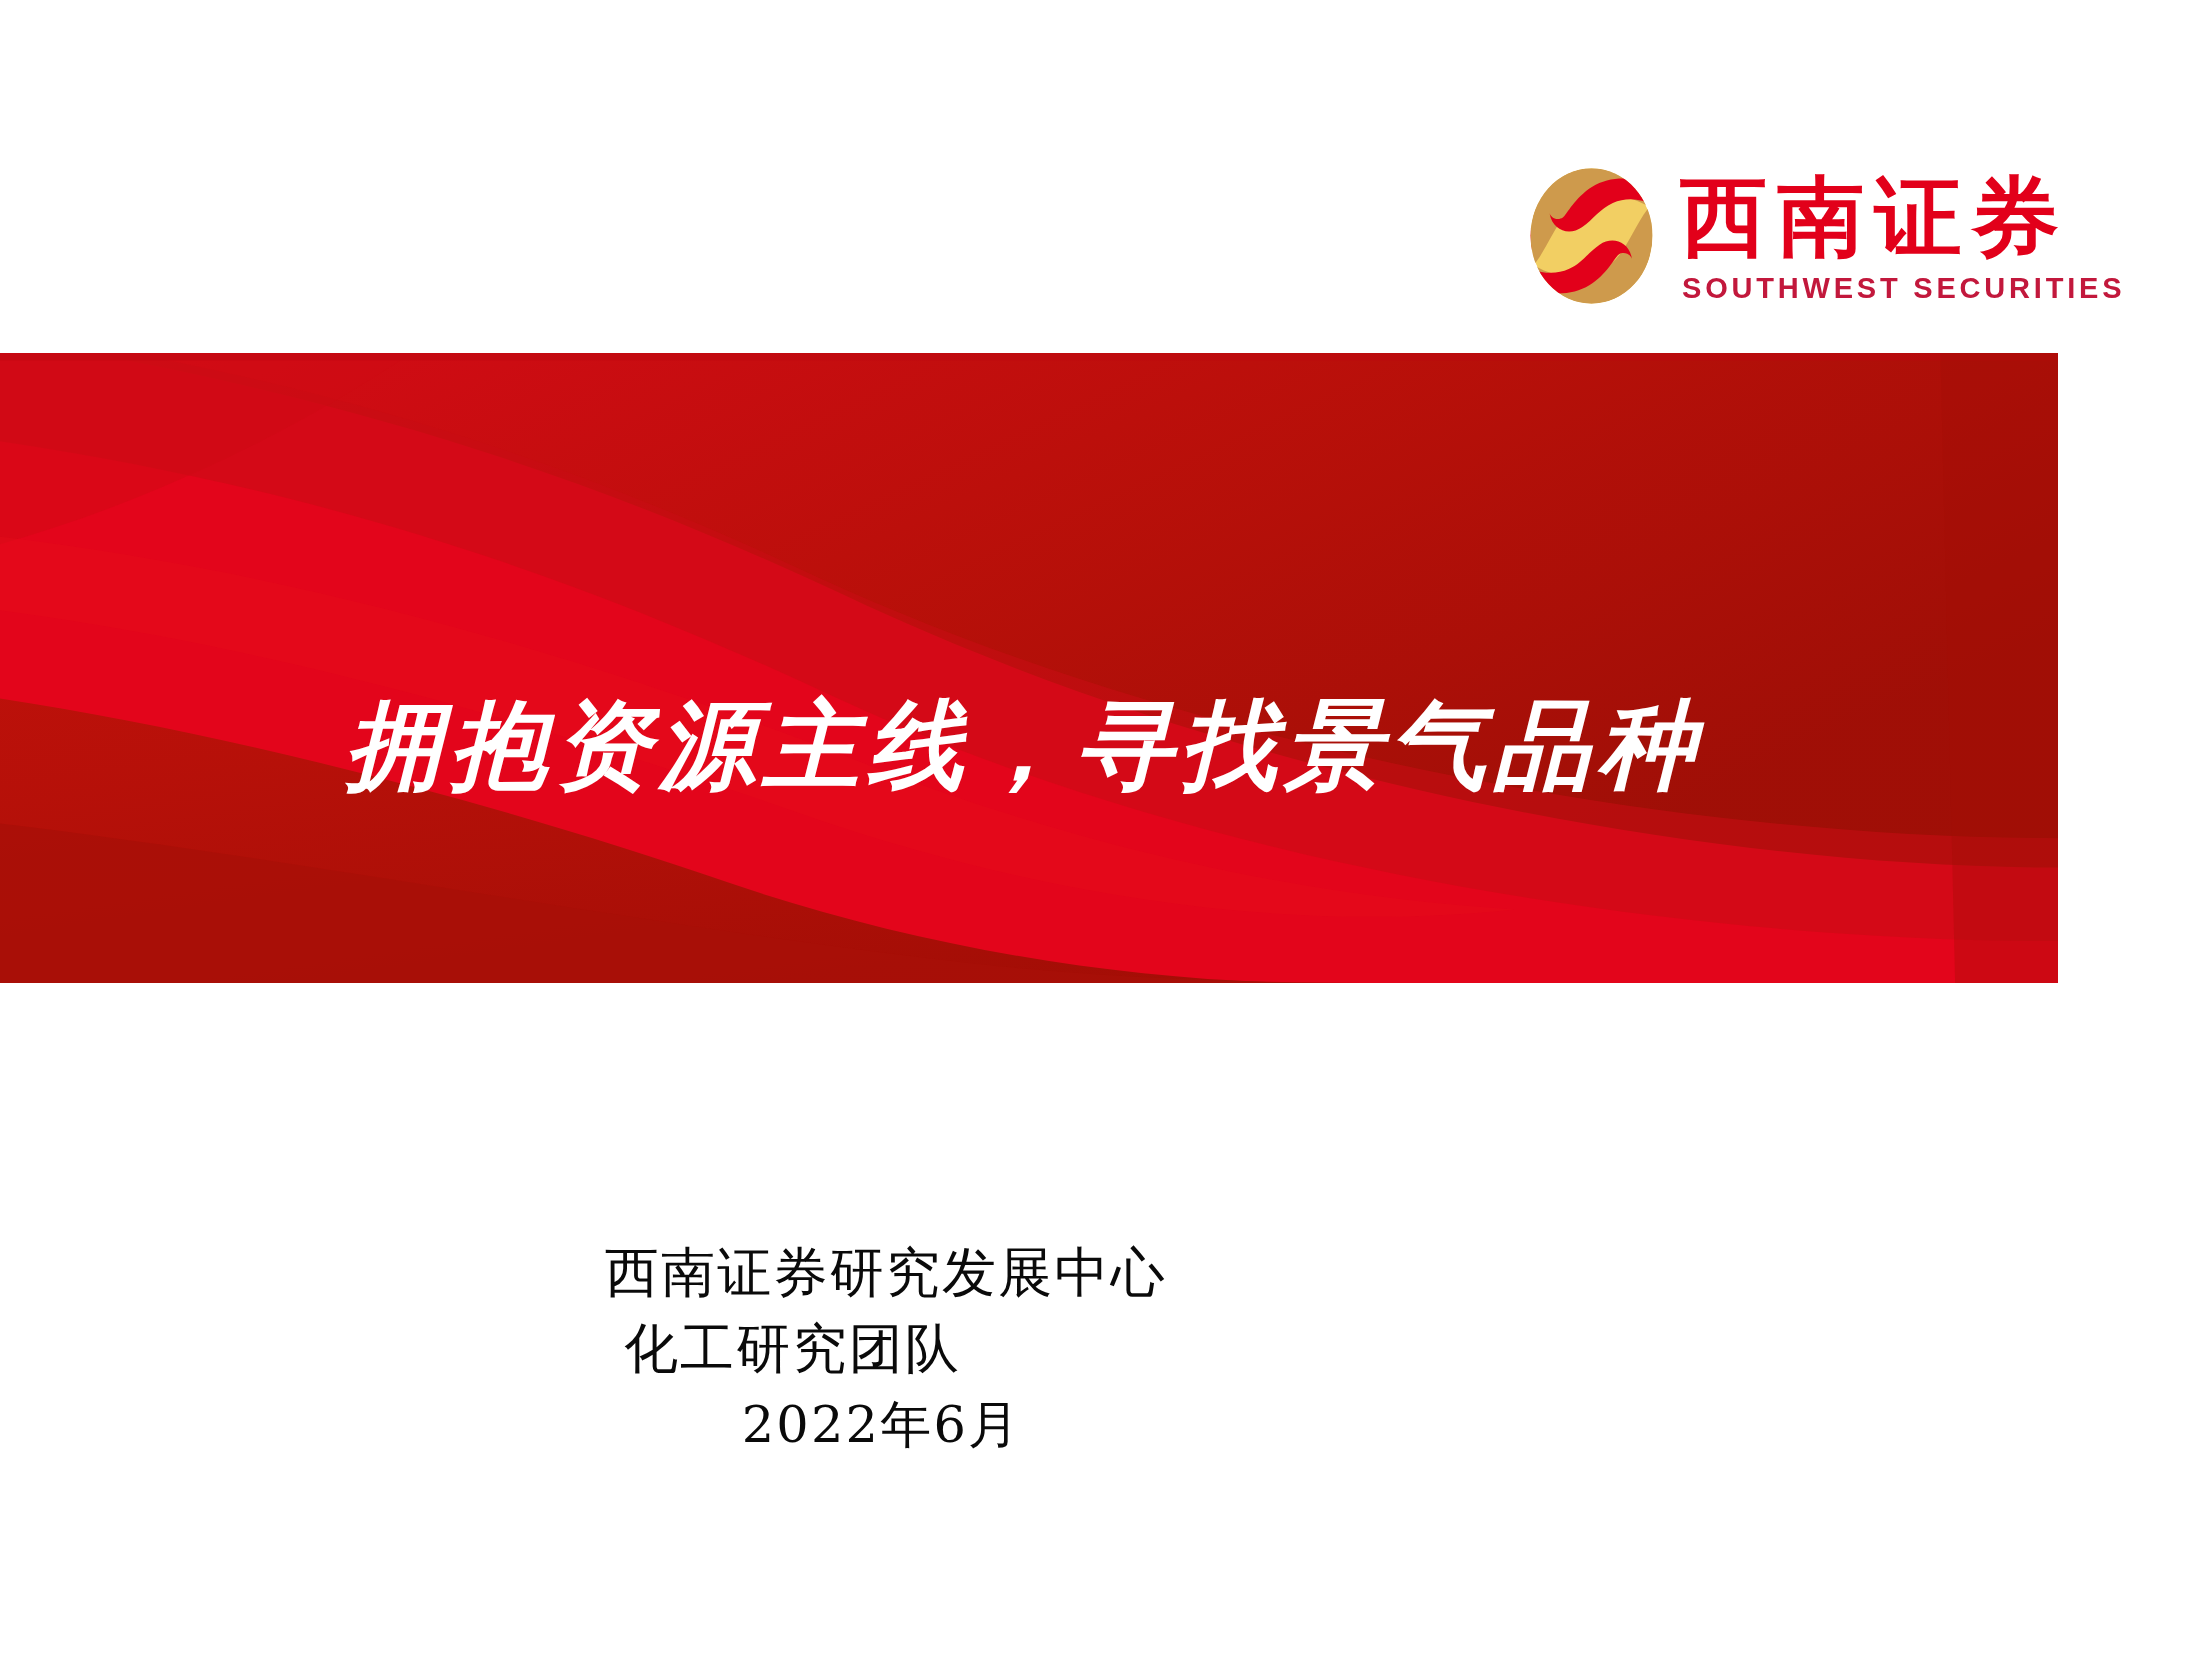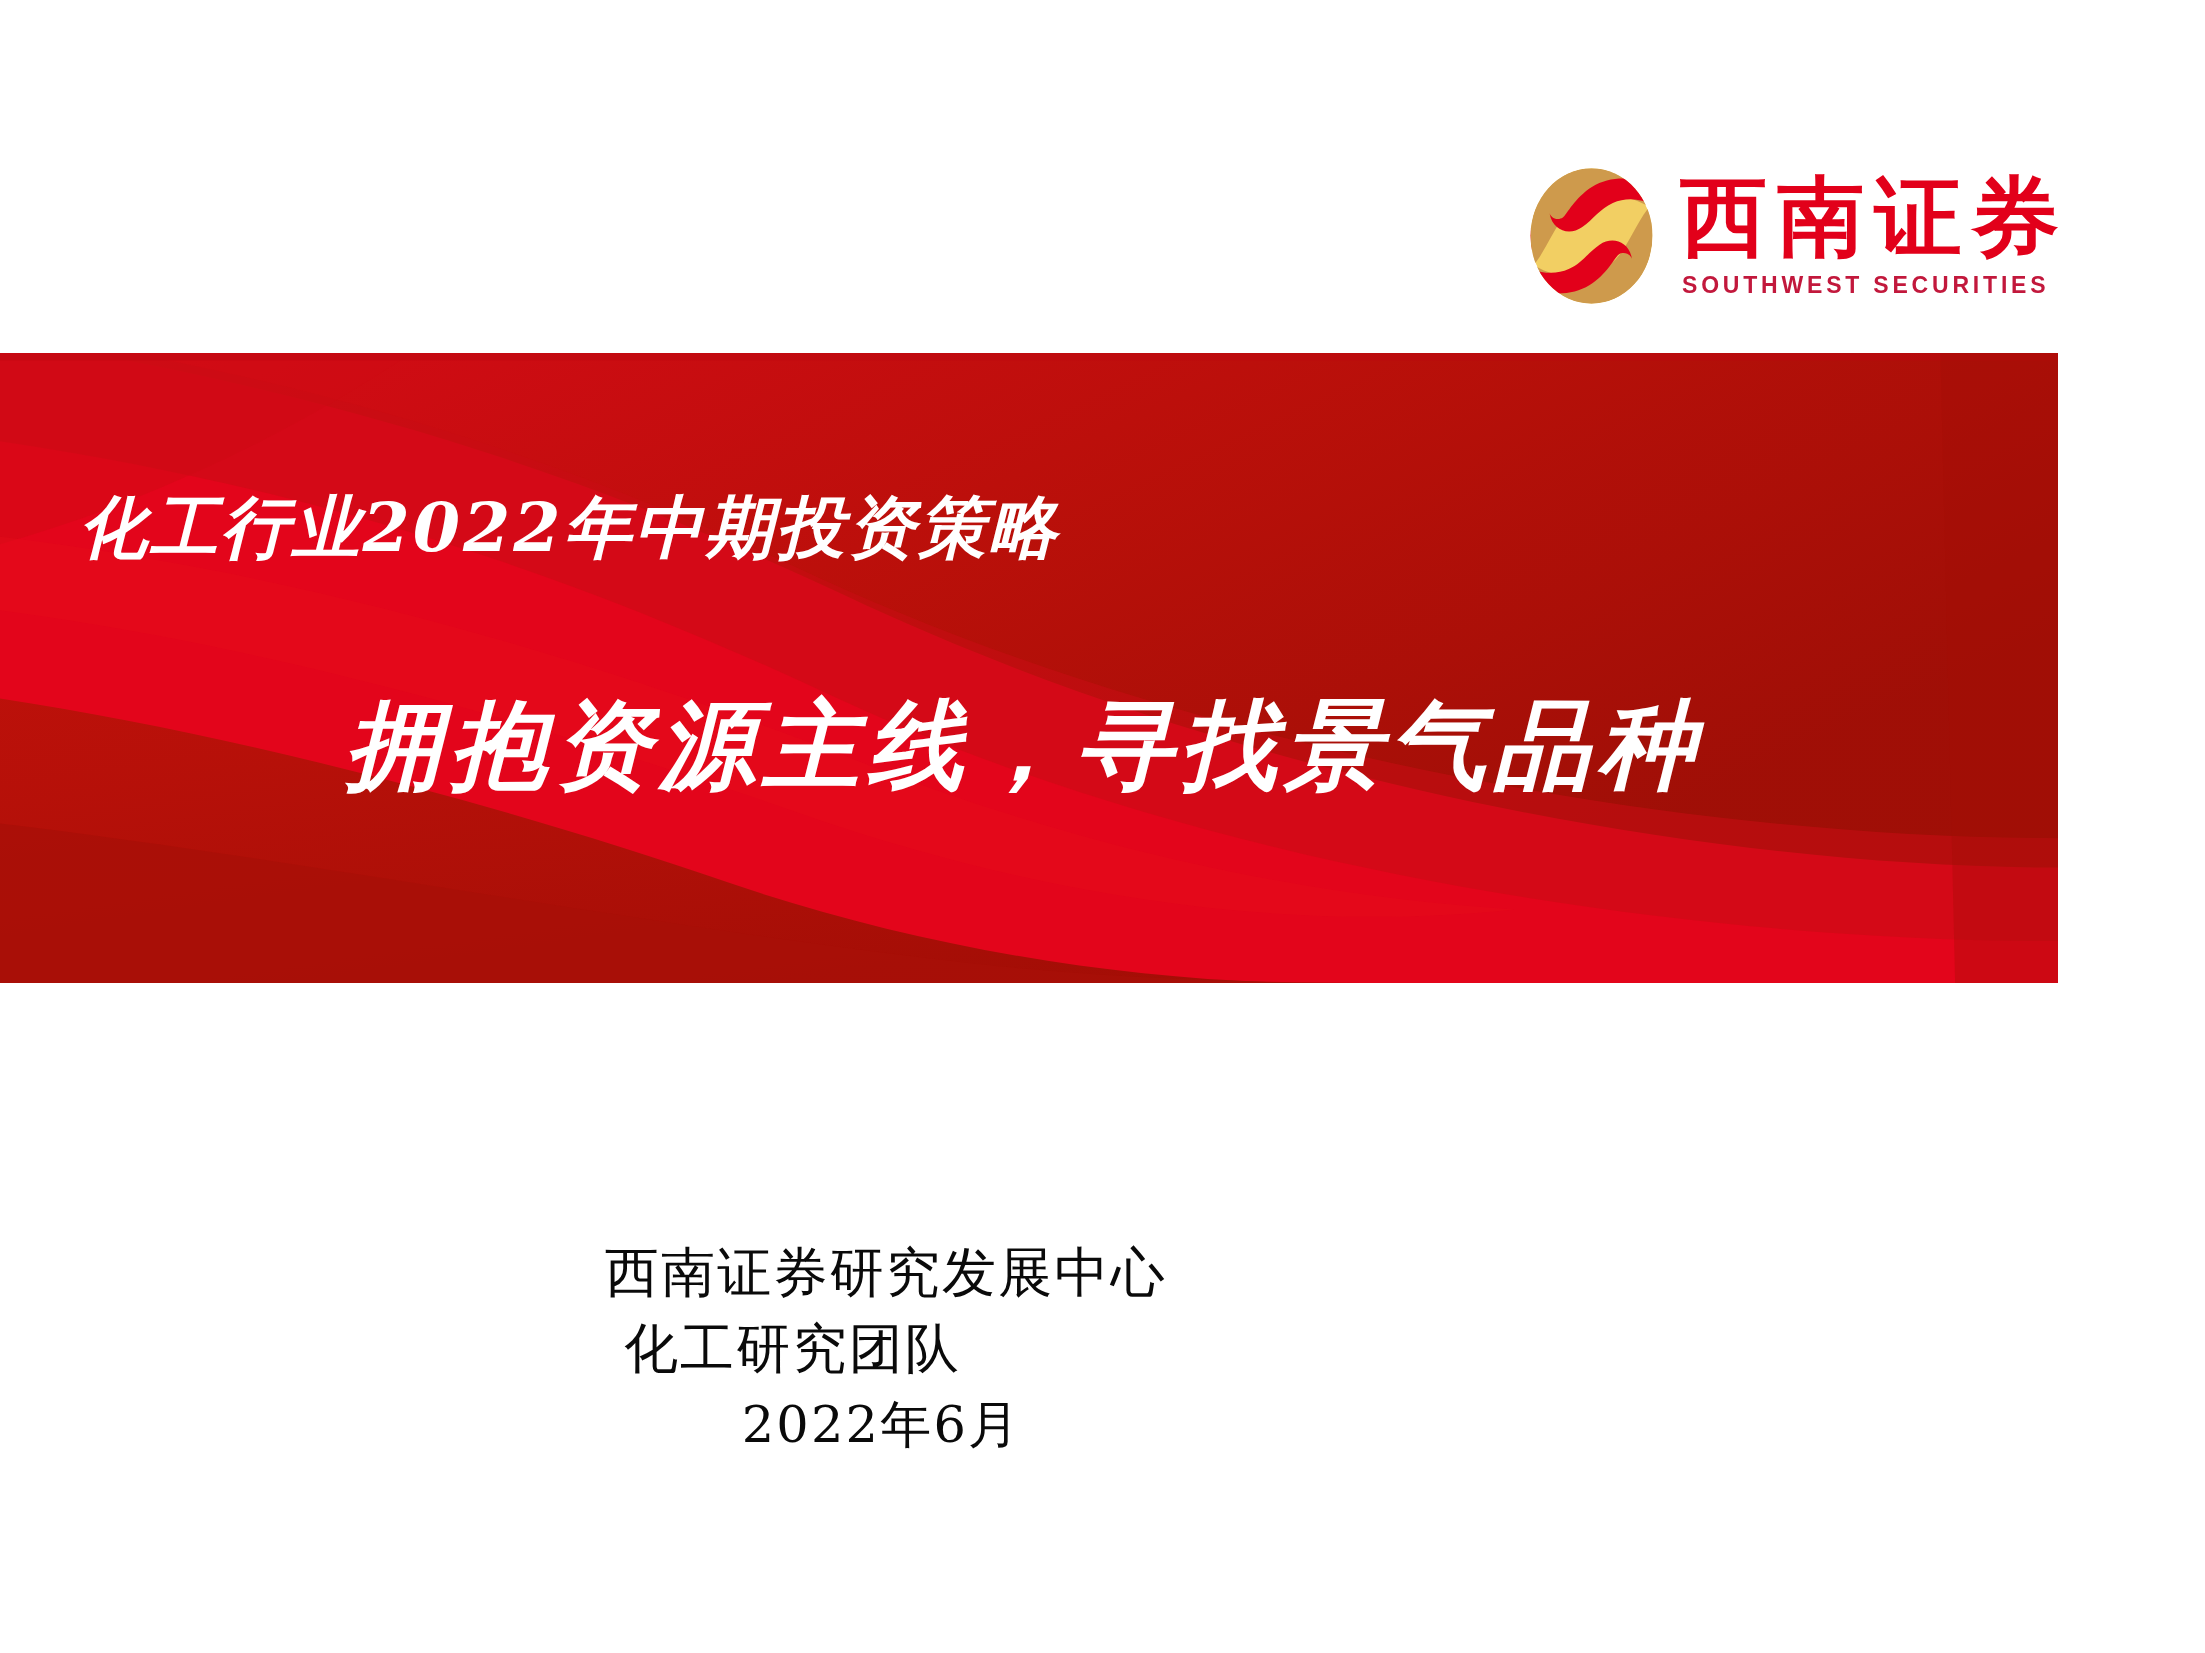--- a/index.html
+++ b/index.html
@@ -43,21 +43,21 @@
     letter-spacing: 10.3px;
     line-height: 110px;
     white-space: nowrap;
   }
   #logo-wordmark-en {
     position: absolute;
     left: 160px;
     top: 112px;
     color: #C2183C;
     font-family: "Liberation Sans", "DejaVu Sans", sans-serif;
-    font-size: 23px;
+    font-size: 29px;
     font-weight: bold;
     letter-spacing: 3.8px;
     white-space: nowrap;
   }
 
   
   #banner {
     position: absolute;
     left: 0;
     top: 353px;
@@ -209,21 +209,20 @@
              C760 512 380 400 0 350 Z" fill="#E8101C" opacity="0.30"></path>
 
     <path d="M0 330 C430 380 830 500 1180 640
              C1520 774 1900 830 2280 838 L2800 838 L2800 857 L0 857 Z" fill="none"></path>
 
     <rect x="0" y="0" width="2800" height="10" fill="#BD0A10" opacity="0.55"></rect>
 
     <path d="M2640 0 L2800 0 L2800 857 L2660 857 Z" fill="#A40F06" opacity="0.35"></path>
   </svg>
 
-  <div id="banner-subtitle">化工行业2022年中期投资策略</div>
 
   <div id="banner-title">拥抱资源主线，寻找景气品种</div>
 </div>
 
 <div id="footer-block">
   <div class="footer-line" id="footer-org">西南证券研究发展中心</div>
   <div class="footer-line" id="footer-team">化工研究团队</div>
   <div class="footer-line" id="footer-date">2022年6月</div>
 </div>
 

